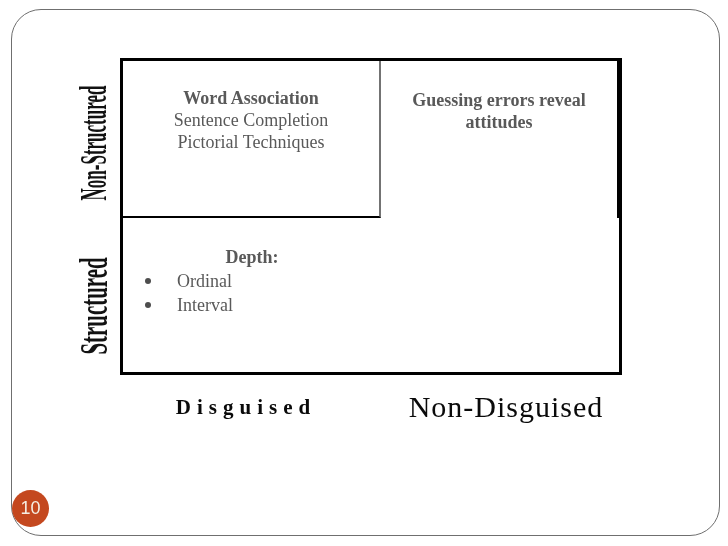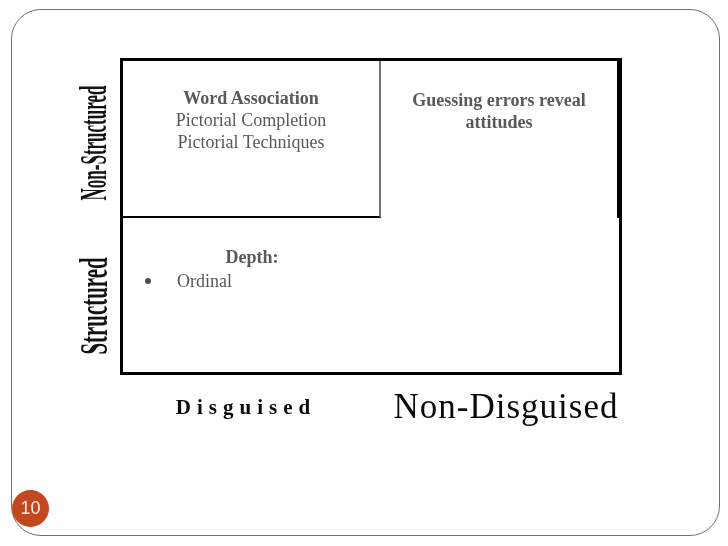--- a/index.html
+++ b/index.html
@@ -44,21 +44,21 @@
   .rot-structured{
     left:94px;top:306px;font-size:29px;
     transform:translate(-50%,-50%) rotate(-90deg) scale(0.72,1.38);
   }
   
   .col-label{
     position:absolute;top:407px;transform:translate(-50%,-50%);
     color:#0a0a0a;white-space:nowrap;font-family:"Liberation Serif",serif;
   }
   .col-disguised{left:246px;font-size:21px;font-weight:bold;letter-spacing:6px;text-align:center;}
-  .col-nondisguised{left:506px;font-size:35px;font-weight:normal;letter-spacing:1px;}
+  .col-nondisguised{left:506px;font-size:30px;font-weight:normal;letter-spacing:1px;}
   
   .page-badge{
     position:absolute;left:12px;top:490px;width:37px;height:37px;border-radius:50%;
     background:#c4481f;display:flex;align-items:center;justify-content:center;
     color:#f5efe4;font-size:18px;font-family:"Liberation Sans",sans-serif;
   }
 </style>
 </head>
 <body>
 
@@ -67,34 +67,38 @@
   <div class="frame"></div>
 
   <div class="rot-label rot-nonstructured">Non-Structured</div>
 
   <div class="rot-label rot-structured">Structured</div>
 
   <div class="matrix-table">
 
     <div class="cell tl">
       <div class="cell-title">Word Association</div>
-      <div class="cell-line">Pictorial Completion</div>
+      <div class="cell-line">Sentence Completion</div>
       <div class="cell-line">Pictorial Techniques</div>
     </div>
 
 
     <div class="cell bl">
       <div class="cell-title wrap-title">Guessing errors reveal attitudes</div>
     </div>
 
     <div class="cell br">
       <div class="cell-title">Depth:</div>
       <div class="bullet-row ind2">
         <span class="bullet"></span>
         <span>Ordinal</span>
+      </div>
+      <div class="bullet-row ind2">
+        <span class="bullet"></span>
+        <span>Interval</span>
       </div>
     </div>
 
   </div>
 
   <div class="col-label col-disguised">Disguised</div>
 
   <div class="col-label col-nondisguised">Non-Disguised</div>
 
   <div class="page-badge">

